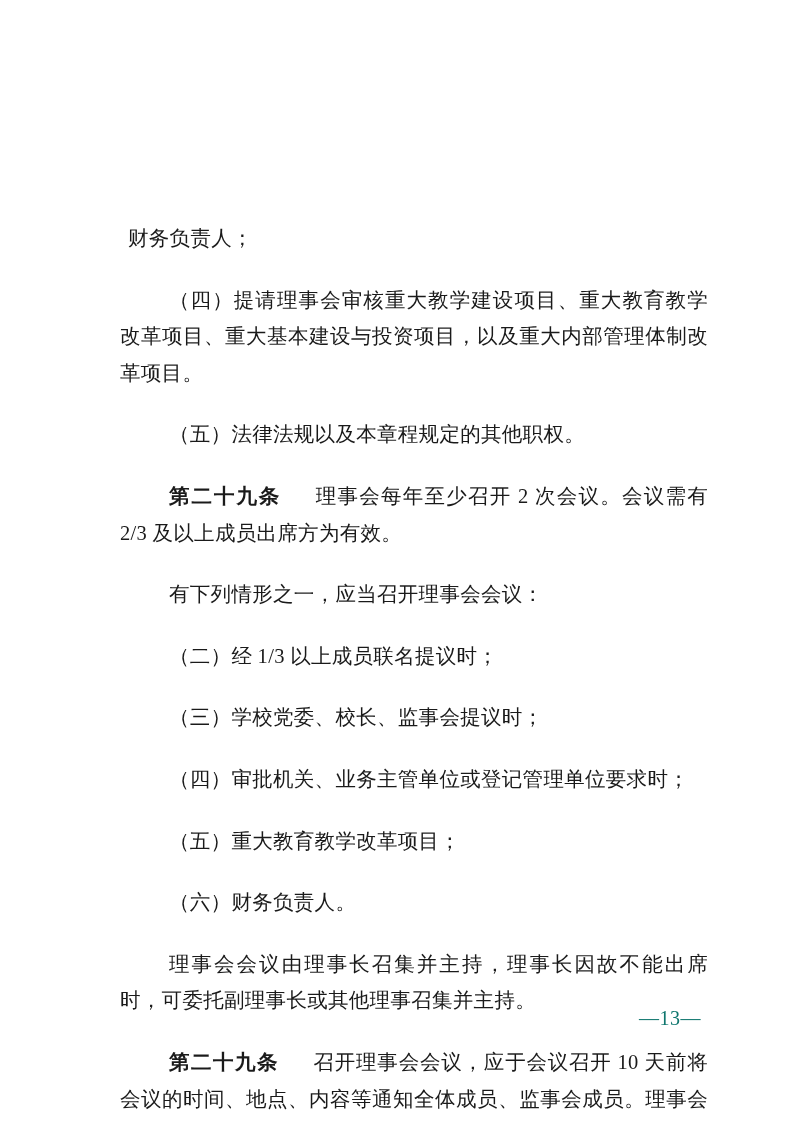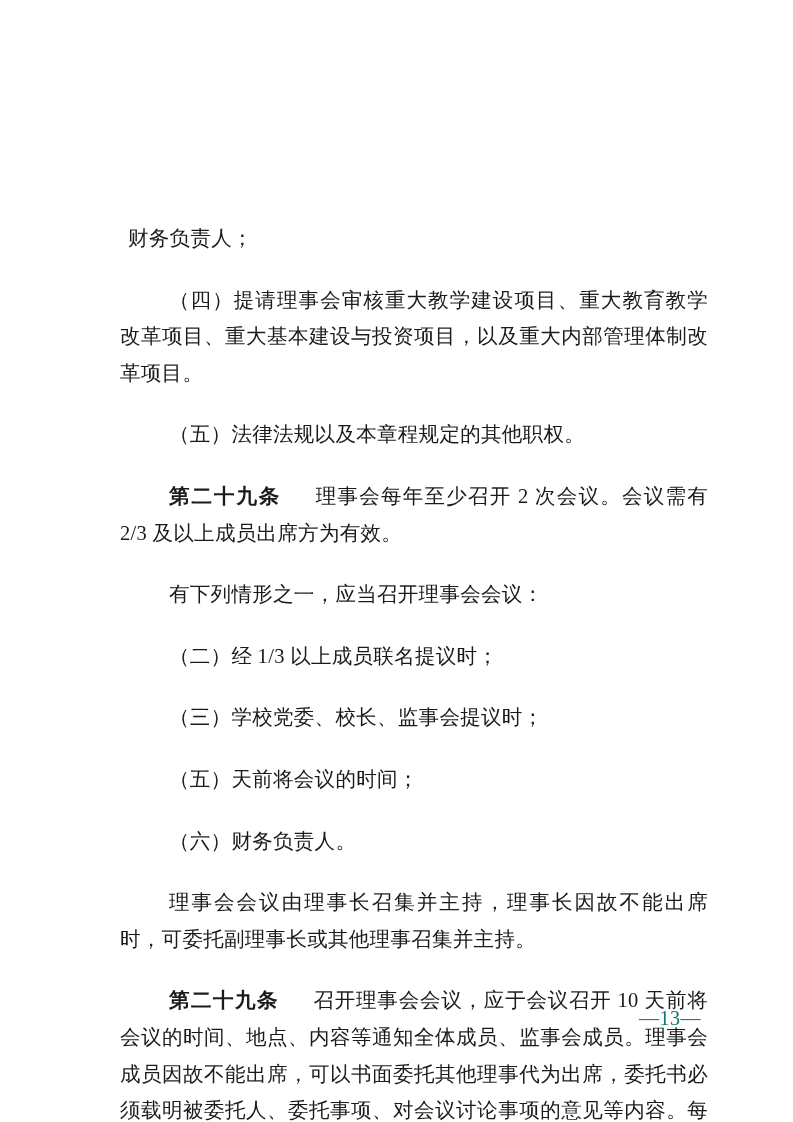--- a/index.html
+++ b/index.html
@@ -56,22 +56,23 @@
 
     <p class="para indent"><span class="lead">第二十九条</span><span>理事会每年至少召开 2 次会议。会议需有 2/3 及以上成员出席方为有效。</span></p>
 
     <p class="para indent"><span>有下列情形之一，应当召开理事会会议：</span></p>
 
 
     <p class="para indent"><span>（二）经 1/3 以上成员联名提议时；</span></p>
 
     <p class="para indent"><span>（三）学校党委、校长、监事会提议时；</span></p>
 
+    <p class="para indent"><span>（四）审批机关、业务主管单位或登记管理单位要求时；</span></p>
 
-    <p class="para indent"><span>（五）天前将会议的时间；</span></p>
+    <p class="para indent"><span>（五）重大教育教学改革项目；</span></p>
 
     <p class="para indent"><span>（六）财务负责人。</span></p>
 
     <p class="para indent"><span>理事会会议由理事长召集并主持，理事长因故不能出席时，可委托副理事长或其他理事召集并主持。</span></p>
 
     <p class="para indent"><span class="lead">第二十九条</span><span>召开理事会会议，应于会议召开 10 天前将会议的时间、地点、内容等通知全体成员、监事会成员。理事会成员因故不能出席，可以书面委托其他理事代为出席，委托书必须载明被委托人、委托事项、对会议讨论事项的意见等内容。每位出席会议的理事仅可接受一份委托。</span></p>
 
   </div>
 
   <div class="page-number">—13—</div>

